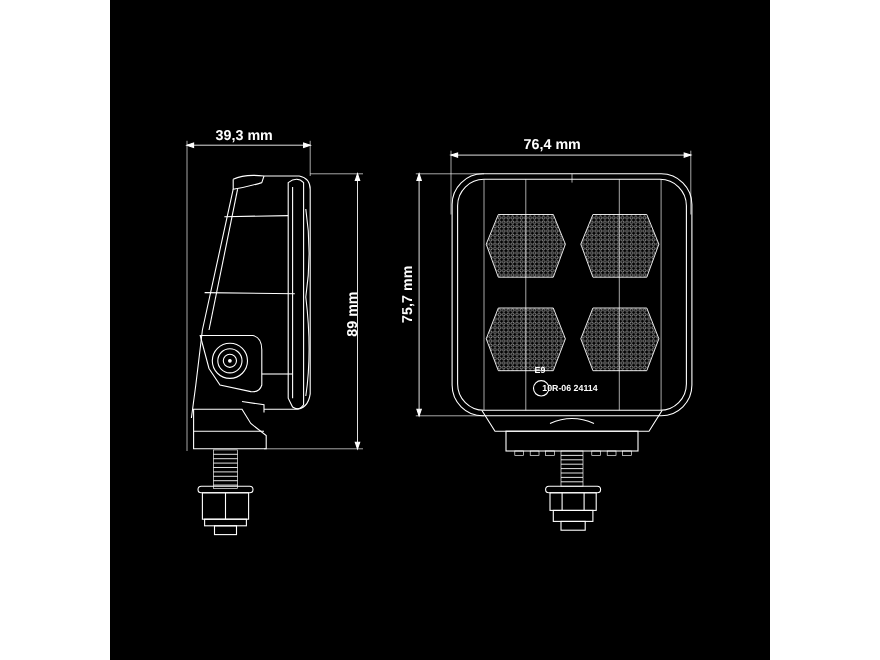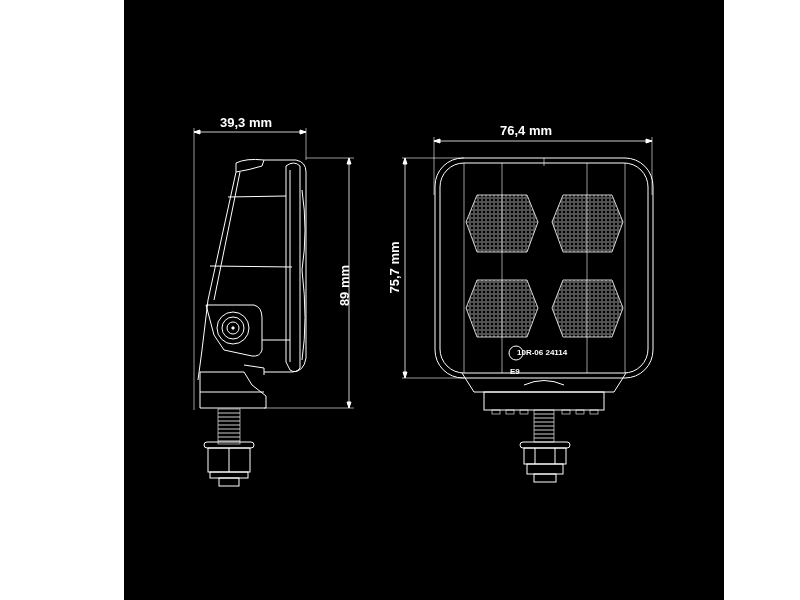--- a/index.html
+++ b/index.html
@@ -1,21 +1,21 @@
 <!DOCTYPE html>
 <html><head>
   <meta charset="utf-8">
   <style>
     html, body { margin: 0; padding: 0; }
     body {
       width: 800px; height: 600px; background: #ffffff; position: relative; overflow: hidden;
       font-family: "Liberation Sans", "DejaVu Sans", sans-serif;
     }
     .canvas {
-      position: absolute; left: 100px; top: 0; width: 600px; height: 600px; background: #000000; margin-left: 24px;
+      position: absolute; left: 100px; top: 0; width: 600px; height: 600px; background: #000000;
     }
     svg { position: absolute; left: 0; top: 0; }
     .dim-label {
       position: absolute; color: #ffffff; font-size: 13px; font-weight: bold; white-space: nowrap;
     }
     .rot { transform-origin: center center; transform: rotate(-90deg); }
     .marking {
       position: absolute; color: #ffffff; font-size: 8px; font-weight: bold; white-space: nowrap;
     }
   </style>
@@ -151,16 +151,16 @@
   </svg>
 
   <div class="dim-label" style="left:96px; top:115px;">39,3 mm</div>
 
   <div class="dim-label rot" style="left:190px; top:278px; width:60px; text-align:center;">89 mm</div>
 
   <div class="dim-label" style="left:376px; top:123px;">76,4 mm</div>
 
   <div class="dim-label rot" style="left:235px; top:260px; width:70px; text-align:center;">75,7 mm</div>
 
-  <div class="marking" style="left:386px; top:367px; font-size:8px;text-align:center;">E9</div>
+  <div class="marking" style="left:386px; top:332px; font-size:8px;text-align:center;">E9</div>
 
   <div class="marking" style="left:393px; top:348px;">10R-06 24114</div>
 </div>
 
 </body></html>

